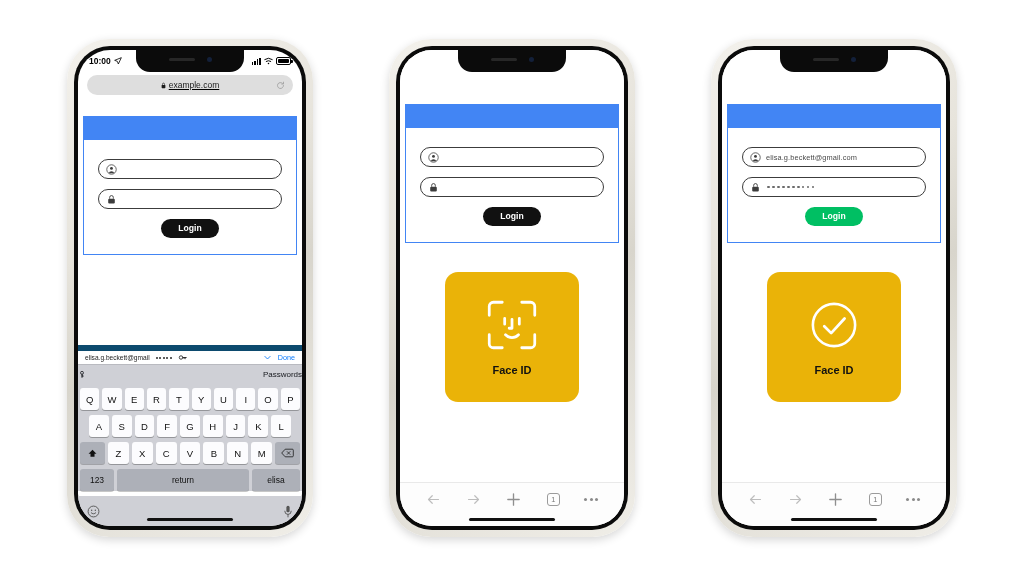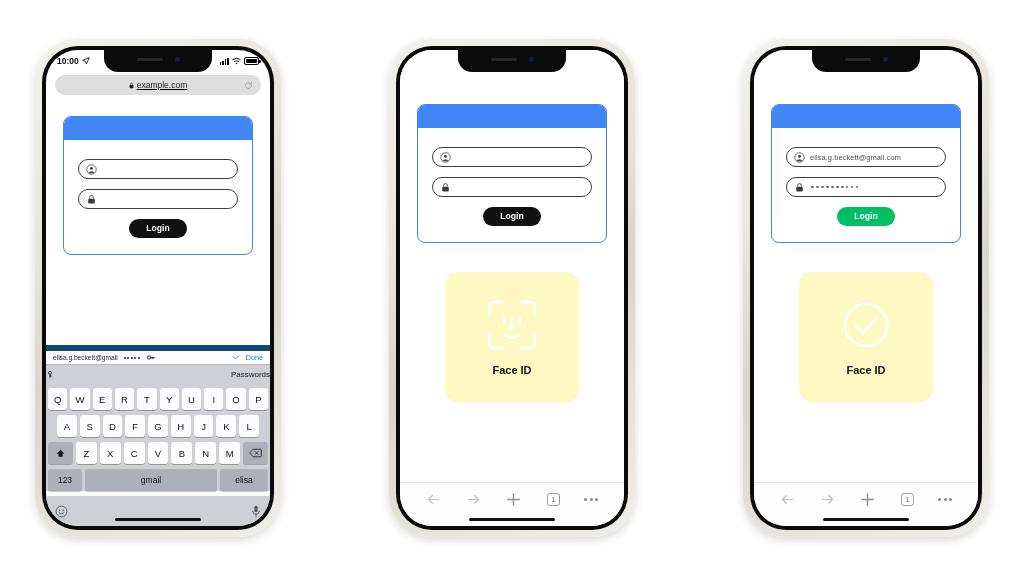--- a/index.html
+++ b/index.html
@@ -9,21 +9,21 @@
     font-family: "Liberation Sans", sans-serif;
     overflow: hidden;
   }
 
   .stage {
     position: relative;
     width: 1024px; height: 576px;
     display: flex;
     justify-content: center;
     align-items: center;
-    gap: 108px;
+    gap: 76px;
   }
 
   
   .phone {
     position: relative;
     width: 246px; height: 498px;
     border-radius: 42px;
     background: linear-gradient(150deg,#f3f1ec 0%,#e7e4dc 35%,#d8d5cc 55%,#f0eee8 100%);
     padding: 7px;
     box-shadow: 0 3px 10px rgba(0,0,0,.16);
@@ -105,23 +105,23 @@
     position: relative;
     font-size: 8.5px;
     color: #1a1a1a;
   }
   .urlbar .lock-mini { margin-right: 3px; display:flex; }
   .reload { position: absolute; right: 8px; opacity: .38; display:flex; }
 
   
   .page { position: relative; flex: 1; background:#fff; }
   .card {
-    margin: 16px 17px 0;
+    margin: 16px 5px 0;
     border: 1.4px solid #4285F4;
-    border-radius: 8px;
+    border-radius: 0;
     background: #fff;
     overflow: hidden;
   }
   .card-head { height: 23px; background: #4285F4; }
   .card-body { padding: 19px 14px 16px; }
   .field {
     height: 20px;
     border: 1.4px solid #3c3c3c;
     border-radius: 11px;
     display: flex;
@@ -148,21 +148,21 @@
   }
   .login-btn.dark  { background: #111111; }
   .login-btn.green { background: #00BF63; }
 
   
   .faceid {
     position: absolute;
     left: 50%; transform: translateX(-50%);
     top: 222px;
     width: 134px; height: 130px;
-    background: #fef9c3;
+    background: #eab308;
     border-radius: 13px;
     display: flex;
     flex-direction: column;
     align-items: center;
     justify-content: center;
     gap: 13px;
     z-index: 20;
   }
   .faceid-label { font-size: 11px; font-weight: bold; color: #111; }
 
@@ -398,21 +398,21 @@
               <div class="key">M</div>
               <div class="key wide">
                 <svg width="13" height="10" viewBox="0 0 26 18">
                   <path d="M8.4 1.4h14.2a2 2 0 0 1 2 2v11.2a2 2 0 0 1-2 2H8.4L1.4 9z" fill="none" stroke="#111" stroke-width="1.5"></path>
                   <path d="M12.4 6.2l5.6 5.6M18 6.2l-5.6 5.6" fill="none" stroke="#111" stroke-width="1.4" stroke-linecap="round"></path>
                 </svg>
               </div>
             </div>
             <div class="krow r4">
               <div class="key num">123</div>
-              <div class="key space">gmail</div>
+              <div class="key space">return</div>
               <div class="key ret">elisa</div>
             </div>
           </div>
 
           <div class="kbfoot">
             <svg width="13" height="13" viewBox="0 0 24 24">
               <circle cx="12" cy="12" r="10" fill="none" stroke="#555" stroke-width="1.7"></circle>
               <circle cx="8.6" cy="9.8" r="1.3" fill="#555"></circle>
               <circle cx="15.4" cy="9.8" r="1.3" fill="#555"></circle>
               <path d="M7.8 14.4a5.2 5.2 0 0 0 8.4 0" fill="none" stroke="#555" stroke-width="1.7" stroke-linecap="round"></path>

